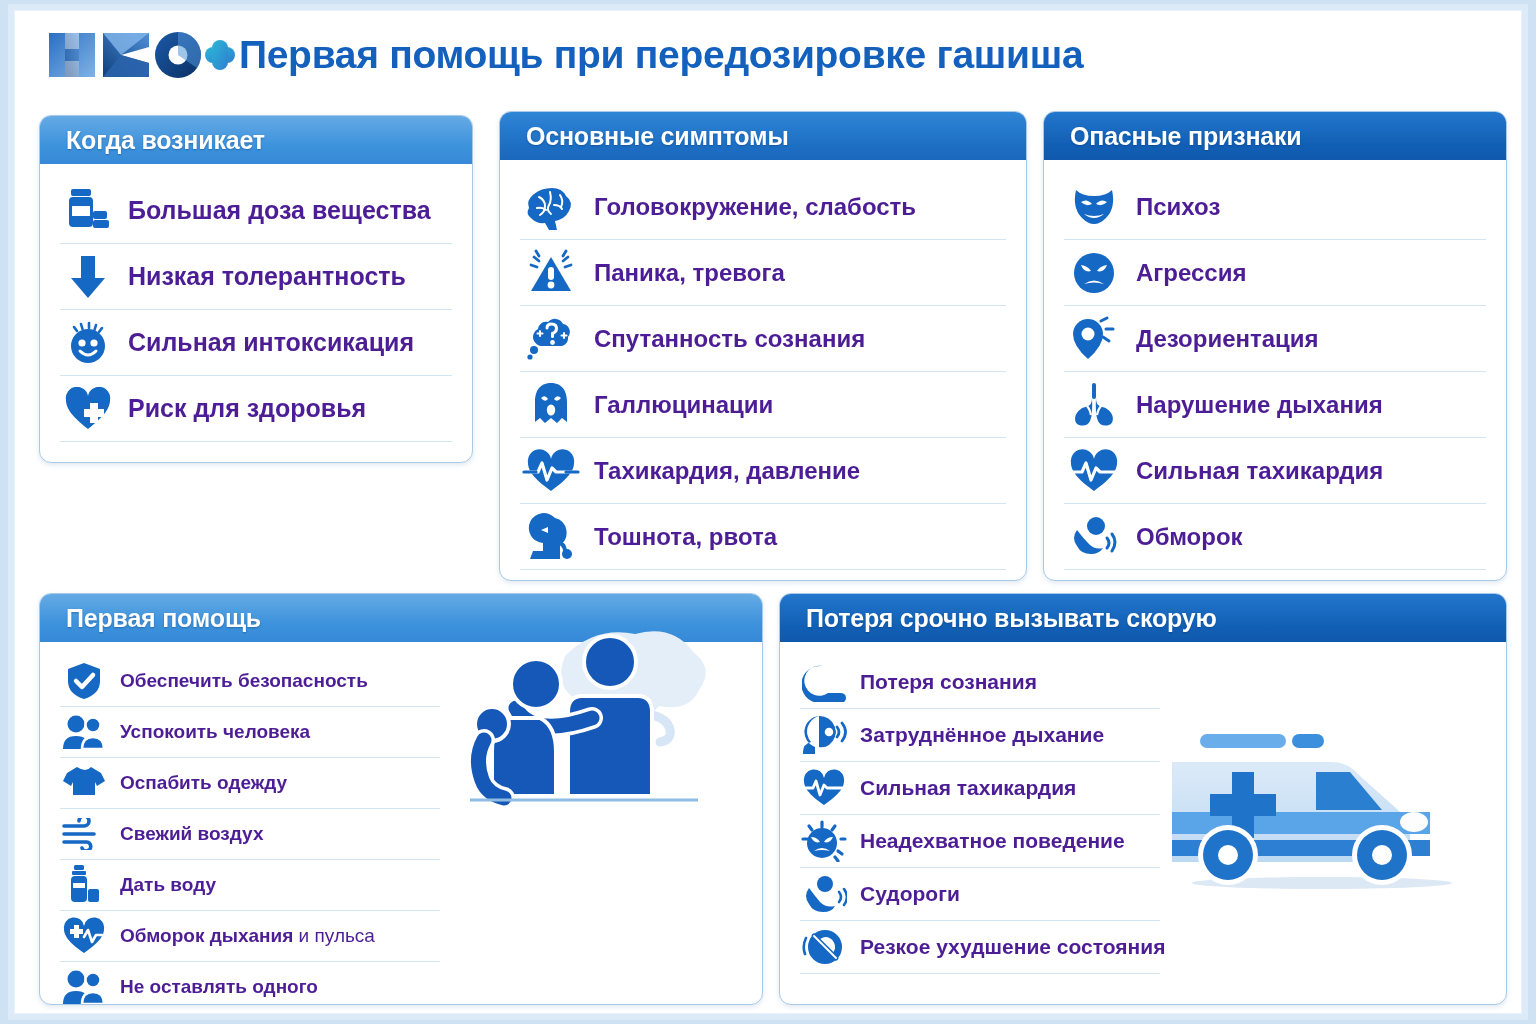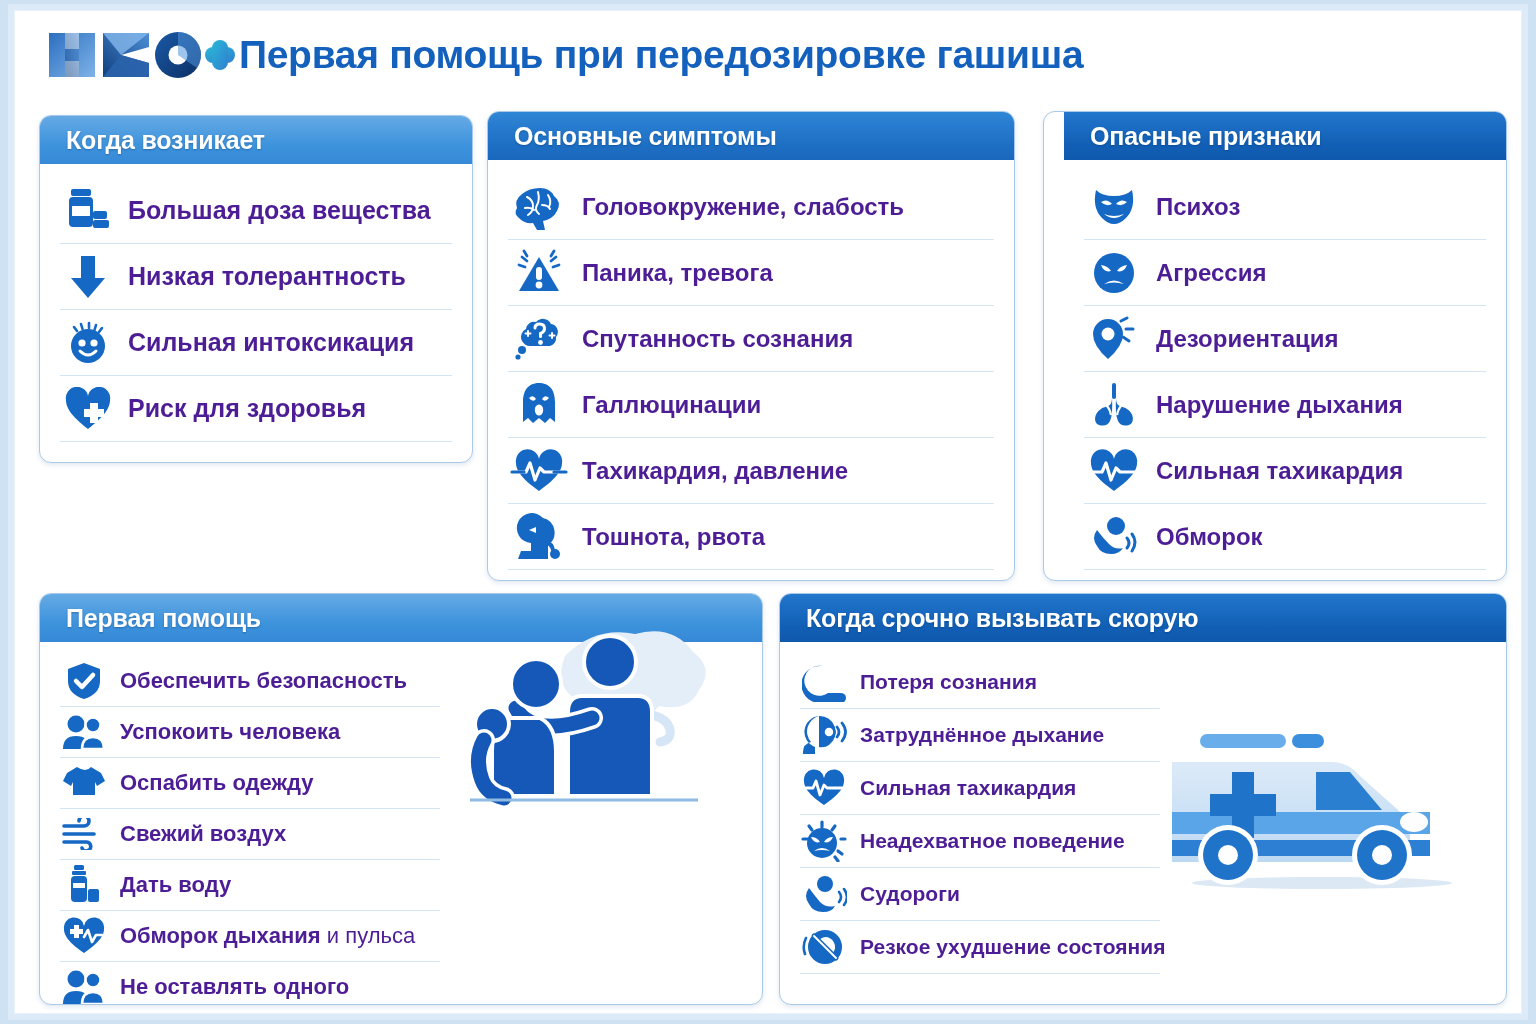--- a/index.html
+++ b/index.html
@@ -80,21 +80,21 @@
   #card-symptoms .row { height: 66px; }
   #card-symptoms .ic  { width: 62px; height: 54px; }
   #card-symptoms .lbl { font-size: 24px; }
 
   #card-danger .row { height: 66px; }
   #card-danger .ic  { width: 60px; height: 54px; }
   #card-danger .lbl { font-size: 24px; }
 
   #card-aid .row { height: 51px; }
   #card-aid .ic  { width: 48px; height: 42px; }
-  #card-aid .lbl { font-size: 22px; }
+  #card-aid .lbl { font-size: 19px; }
   #card-aid .card-body { width: 420px; }
 
   #card-emergency .row { height: 53px; }
   #card-emergency .ic  { width: 48px; height: 44px; }
   #card-emergency .lbl { font-size: 21px; }
   #card-emergency .card-body { width: 400px; }
 
   .illus { position: absolute; pointer-events: none; }
 </style>
 </head>
@@ -193,21 +193,21 @@
             <path d="M24 42 C6 28 2 20 2 13 A11 11 0 0 1 24 9 A11 11 0 0 1 46 13 C46 20 42 28 24 42 Z"></path>
             <path d="M26 16 h8 v6 h6 v8 h-6 v6 h-8 v-6 h-6 v-8 h6 Z" fill="#fff"></path>
           </svg>
         </span>
         <span class="lbl">Риск для здоровья</span>
       </div>
 
     </div>
   </div>
 
-  <div class="card" id="card-symptoms" style="left:472px; top:100px; width:528px; height:470px;">
+  <div class="card" id="card-symptoms" style="left:484px; top:100px; width:528px; height:470px;">
     <div class="card-head head-mid">Основные симптомы</div>
     <div class="card-body">
 
       <div class="row">
         <span class="ic">
           <svg width="54" height="46" viewBox="0 0 54 46" fill="#1568c4">
             <path d="M10 10 q-8 6 -5 14 q-4 6 3 11 q5 5 13 4 l4 7 h8 l-2-9 q10-2 14-10 q5-9 -3-15 q-4-8 -14-8 q-11 0 -18 6 Z"></path>
             <g stroke="#fff" stroke-width="2" fill="none" stroke-linecap="round">
               <path d="M15 13 q6 3 6 9 q0 6 -5 9"></path>
               <path d="M26 8 q2 8 -1 13 q-3 5 2 9"></path>
@@ -290,21 +290,21 @@
             <path d="M33 30 q6 2 7 8" stroke="#1568c4" stroke-width="4" fill="none" stroke-linecap="round"></path>
             <circle cx="42" cy="42" r="5"></circle>
           </svg>
         </span>
         <span class="lbl">Тошнота, рвота</span>
       </div>
 
     </div>
   </div>
 
-  <div class="card" id="card-danger" style="left:1028px; top:100px; width:464px; height:470px;padding-left:20px;">
+  <div class="card" id="card-danger" style="left:1028px; top:100px; width:464px; height:470px;">
     <div class="card-head head-dark">Опасные признаки</div>
     <div class="card-body">
 
       <div class="row">
         <span class="ic">
           <svg width="52" height="46" viewBox="0 0 52 46" fill="#1568c4">
             <path d="M8 6 q6 6 18 6 q12 0 18 -6 q4 18 -6 28 q-6 6 -12 6 q-6 0 -12 -6 q-10 -10 -6 -28 Z"></path>
             <path d="M13 18 q6 -4 11 2 q-6 3 -11 -2 Z" fill="#fff"></path>
             <path d="M39 18 q-6 -4 -11 2 q6 3 11 -2 Z" fill="#fff"></path>
             <path d="M16 30 q10 8 20 0 q-10 4 -20 0 Z" fill="#fff"></path>
@@ -479,21 +479,21 @@
             <path d="M20 36 q0 -12 11 -12 q11 0 11 12 Z" stroke="#fff" stroke-width="2.5"></path>
           </svg>
         </span>
         <span class="lbl">Не оставлять одного</span>
       </div>
 
     </div>
   </div>
 
   <div class="card" id="card-emergency" style="left:764px; top:582px; width:728px; height:412px;">
-    <div class="card-head head-dark">Когда срочно вызывать скорую</div>
+    <div class="card-head head-dark">Потеря срочно вызывать скорую</div>
 
     <div class="illus" style="left:372px; top:126px; width:330px; height:180px;">
       <svg width="330" height="180" viewBox="0 0 330 180">
         <defs>
           <linearGradient id="amb" x1="0" y1="0" x2="0" y2="1">
             <stop offset="0" stop-color="#dceaf8"></stop>
               <stop offset="1" stop-color="#bcd9f3"></stop>
           </linearGradient>
         </defs>
         <ellipse cx="170" cy="163" rx="130" ry="6" fill="#dce9f5"></ellipse>

